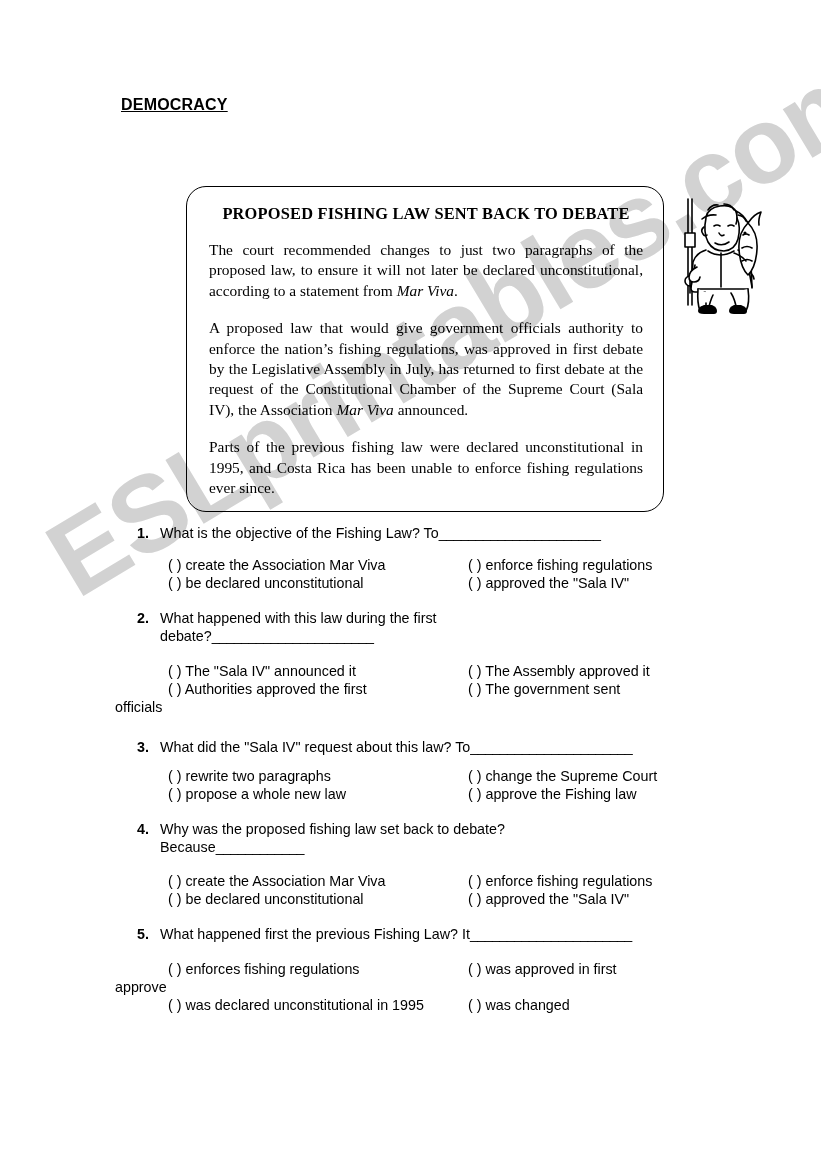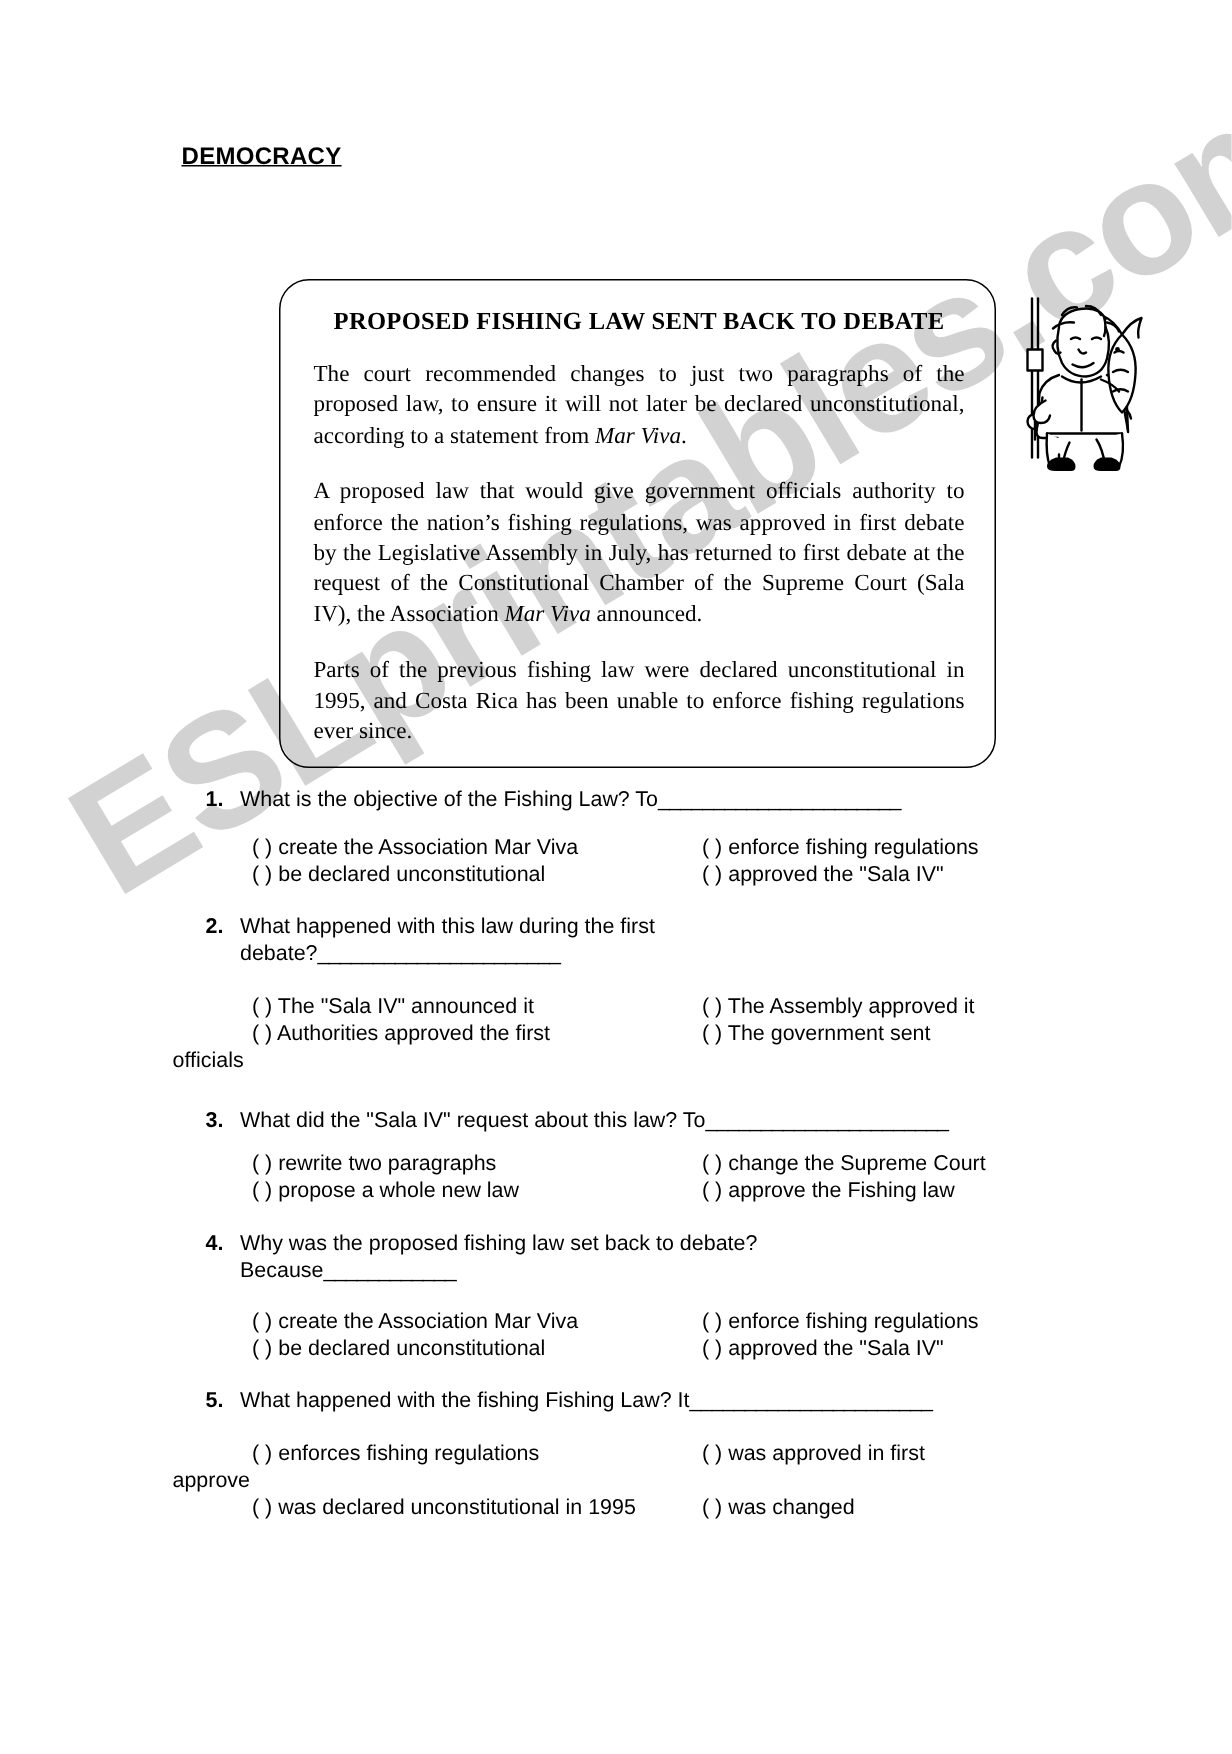--- a/index.html
+++ b/index.html
@@ -300,21 +300,21 @@
       <div class="opt-row" style="top:890px;">
         <span class="opt-left">(     ) be declared unconstitutional</span>
         <span class="opt-right">(     ) approved the "Sala IV"</span>
       </div>
     </div>
   </div>
 
   <div class="q-block">
     <div class="q-line" style="top:925px;">
       <span class="q-num">5.</span>
-      <span class="q-text"><span>What happened with the fishing Fishing Law? It</span><span class="blank">______________________</span></span>
+      <span class="q-text"><span>What happened first the previous Fishing Law? It</span><span class="blank">______________________</span></span>
     </div>
     <div class="opts">
       <div class="opt-row" style="top:960px;">
         <span class="opt-left">(     ) enforces fishing regulations</span>
         <span class="opt-right">(     ) was approved in first</span>
       </div>
       <div class="overflow-word" style="top:978px;">approve</div>
       <div class="opt-row" style="top:996px;">
         <span class="opt-left">(     ) was declared unconstitutional in 1995</span>
         <span class="opt-right">(     ) was changed</span>

